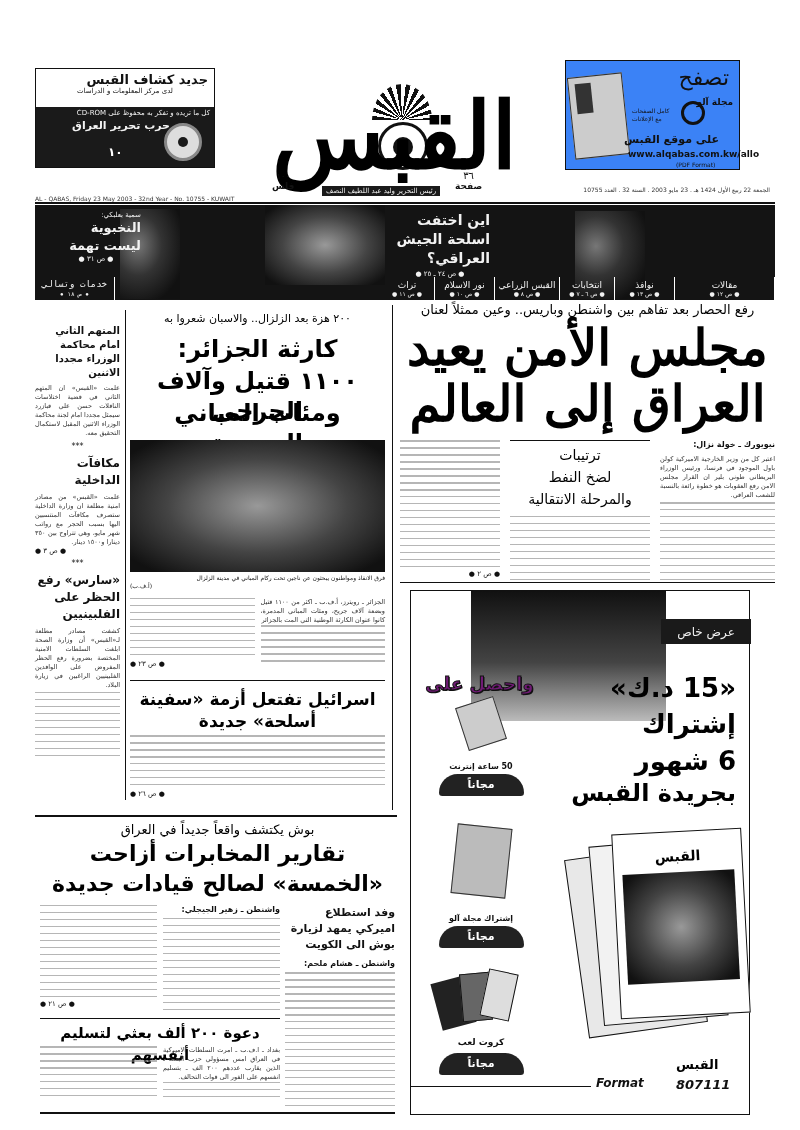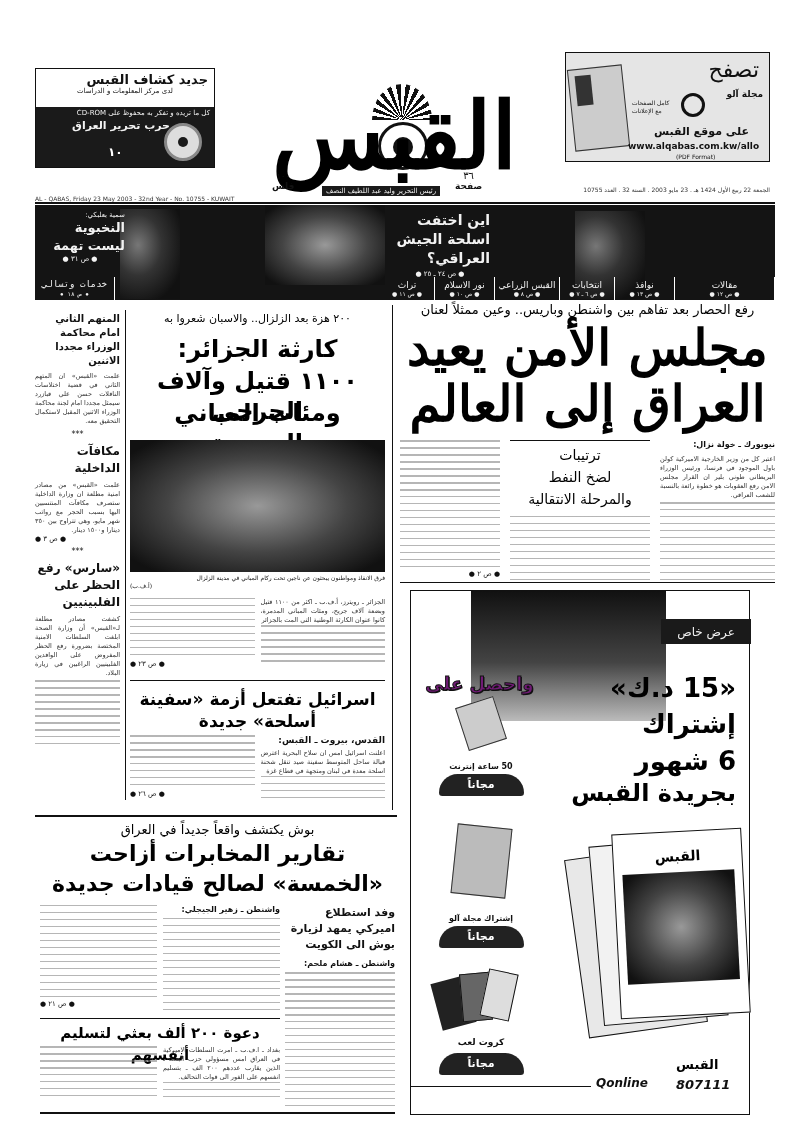--- a/index.html
+++ b/index.html
@@ -49,21 +49,21 @@
 <div class="abs" style="left:272px;top:172px;text-align:center;">
   <div style="font-size:8px;">١٠٠</div>
   <div class="bold" style="font-size:9px;">فلس</div>
 </div>
 <div class="abs dark" style="left:322px;top:186px;font-size:7px;padding:1px 4px;direction:rtl;">رئيس التحرير وليد عبد اللطيف النصف</div>
 <div class="abs" style="left:455px;top:170px;text-align:center;">
   <div style="font-size:10px;">٣٦</div>
   <div class="bold" style="font-size:9px;">صفحة</div>
 </div>
 
-<div class="abs box" style="left:565px;top:52px;width:205px;height:110px;background:#e5e5e5;">
+<div class="abs box" style="left:565px;top:60px;width:175px;height:110px;background:#3b82f6;">
   <div style="position:absolute;left:5px;top:14px;width:55px;height:82px;background:#ccc;transform:rotate(-6deg);border:1px solid #333;">
     <div style="margin:6px;width:16px;height:30px;background:#333;"></div>
   </div>
   <div class="rtl" style="position:absolute;right:10px;top:4px;font-size:22px;font-family:'DejaVu Serif',serif;">تصفح</div>
   <div class="rtl bold" style="position:absolute;right:6px;top:36px;font-size:9px;">مجلة آلو</div>
   <div style="position:absolute;left:115px;top:40px;width:24px;height:24px;border-radius:50%;border:3px solid #111;"></div>
   <div class="rtl tiny" style="position:absolute;left:66px;top:46px;">كامل الصفحات</div>
   <div class="rtl tiny" style="position:absolute;left:66px;top:54px;">مع الإعلانات</div>
   <div class="rtl bold" style="position:absolute;right:20px;top:72px;font-size:11px;">على موقع القبس</div>
   <a class="bold" style="position:absolute;left:62px;top:88px;font-size:9px;color:#111;text-decoration:none;">www.alqabas.com.kw/allo</a>
@@ -74,21 +74,21 @@
 
 <div class="abs dark" style="left:35px;top:205px;width:740px;height:95px;background:#141414;">
   <div class="abs photo" style="left:540px;top:6px;width:70px;height:88px;"></div>
   <div class="abs photo2" style="left:230px;top:0;width:120px;height:80px;"></div>
   <div class="abs photo" style="left:85px;top:4px;width:60px;height:90px;"></div>
 
   <div class="abs" style="left:355px;top:6px;width:100px;">
     <div class="rtl bold" style="font-size:14px;line-height:19px;">اين اختفت اسلحة الجيش العراقي؟</div>
     <div class="dotpg" style="text-align:center;margin-top:2px;">● ص ٢٤ ـ ٢٥ ●</div>
   </div>
-  <div class="abs" style="left:0;top:6px;width:90px;">
+  <div class="abs" style="left:16px;top:6px;width:90px;">
     <div class="rtl" style="font-size:7px;">سمية بعلبكي:</div>
     <div class="rtl bold" style="font-size:13px;line-height:18px;">النخبوية ليست تهمة</div>
     <div class="dotpg" style="text-align:center;">● ص ٣١ ●</div>
   </div>
 
   <div class="abs" style="left:0;top:72px;width:740px;height:23px;display:flex;flex-direction:row-reverse;">
     <div class="nav-cell" style="width:100px;">
         <span>مقالات</span>
         <span class="pg">● ص ١٢ ●</span>
       </div>
@@ -175,26 +175,26 @@
   <div class="abs" style="left:160px;top:240px;width:175px;height:200px;">
     <div style="position:absolute;left:5px;top:20px;width:120px;height:180px;background:#e8e8e8;border:1px solid #111;transform:rotate(-8deg);"></div>
     <div style="position:absolute;left:25px;top:10px;width:125px;height:180px;background:#f2f2f2;border:1px solid #111;transform:rotate(-5deg);"></div>
     <div style="position:absolute;left:45px;top:0;width:130px;height:185px;background:#fff;border:1px solid #111;transform:rotate(-3deg);">
       <div class="hl" style="font-size:14px;margin-top:16px;">القبس</div>
       <div style="margin:8px;height:110px;" class="photo2"></div>
     </div>
   </div>
 
   <div class="abs rule" style="left:0;top:495px;width:180px;height:1px;"></div>
-  <div class="abs bold" style="left:185px;top:485px;font-size:12px;font-style:italic;">Qonline</div>
+  <div class="abs bold" style="left:185px;top:485px;font-size:12px;font-style:italic;">Format</div>
   <div class="abs hl" style="left:265px;top:466px;font-size:13px;">القبس</div>
   <div class="abs bold" style="left:265px;top:486px;font-size:13px;font-style:italic;">807111</div>
 </div>
 
-<div class="abs" style="left:35px;top:312px;width:85px;">
+<div class="abs" style="left:35px;top:324px;width:85px;">
   <div>
     <div class="rtl bold" style="font-size:10px;line-height:14px;">المتهم الثاني امام محاكمة الوزراء مجددا الاثنين</div>
     <div class="body-text" style="margin-top:4px;">علمت «القبس» ان المتهم الثاني في قضية اختلاسات الناقلات حسن علي قبازرد سيمثل مجددا امام لجنة محاكمة الوزراء الاثنين المقبل لاستكمال التحقيق معه.</div>
     <div style="text-align:center;font-size:8px;margin:4px 0;">***</div>
   </div>
   <div>
     <div class="rtl bold" style="font-size:12px;line-height:17px;">مكافآت الداخلية</div>
     <div class="body-text" style="margin-top:4px;">علمت «القبس» من مصادر امنية مطلعة ان وزارة الداخلية ستصرف مكافآت المنتسبين اليها بسبب الحجر مع رواتب شهر مايو، وهي تتراوح بين ٣٥٠ دينارا و١٥٠٠ دينار.</div>
     <div class="dotpg" style="text-align:left;">● ص ٣ ●</div>
     <div style="text-align:center;font-size:8px;margin:4px 0;">***</div>
@@ -227,25 +227,20 @@
   </div>
 </div>
 <div class="abs rule" style="left:130px;top:680px;width:255px;height:1px;"></div>
 
 <div class="abs hl" style="left:130px;top:688px;width:255px;font-size:17px;line-height:22px;">اسرائيل تفتعل أزمة «سفينة أسلحة» جديدة</div>
 <div class="abs" style="left:130px;top:735px;width:255px;display:flex;gap:6px;">
   <div style="flex:1;">
     <div class="lines" style="height:55px;"></div>
     <div class="dotpg" style="text-align:left;">● ص ٢٦ ●</div>
   </div>
-  <div style="flex:1;">
-    <div class="rtl bold" style="font-size:9px;margin-bottom:4px;">القدس، بيروت ـ القبس:</div>
-    <div class="body-text">اعلنت اسرائيل امس ان سلاح البحرية اعترض قبالة ساحل المتوسط سفينة صيد تنقل شحنة اسلحة معدة في لبنان ومتجهة في قطاع غزة</div>
-    <div class="lines" style="height:24px;"></div>
-  </div>
 </div>
 <div class="abs rule" style="left:35px;top:815px;width:362px;height:2px;"></div>
 
 <div class="abs hl" style="left:40px;top:822px;width:355px;font-size:13px;font-weight:normal;">بوش يكتشف واقعاً جديداً في العراق</div>
 <div class="abs hl" style="left:40px;top:840px;width:355px;font-size:22px;line-height:28px;">تقارير المخابرات أزاحت</div>
 <div class="abs hl" style="left:40px;top:870px;width:355px;font-size:22px;line-height:28px;">«الخمسة» لصالح قيادات جديدة</div>
 <div class="abs" style="left:40px;top:905px;width:240px;display:flex;gap:6px;">
   <div style="flex:1;">
     <div class="lines" style="height:95px;"></div>
     <div class="dotpg" style="text-align:left;">● ص ٢١ ●</div>

